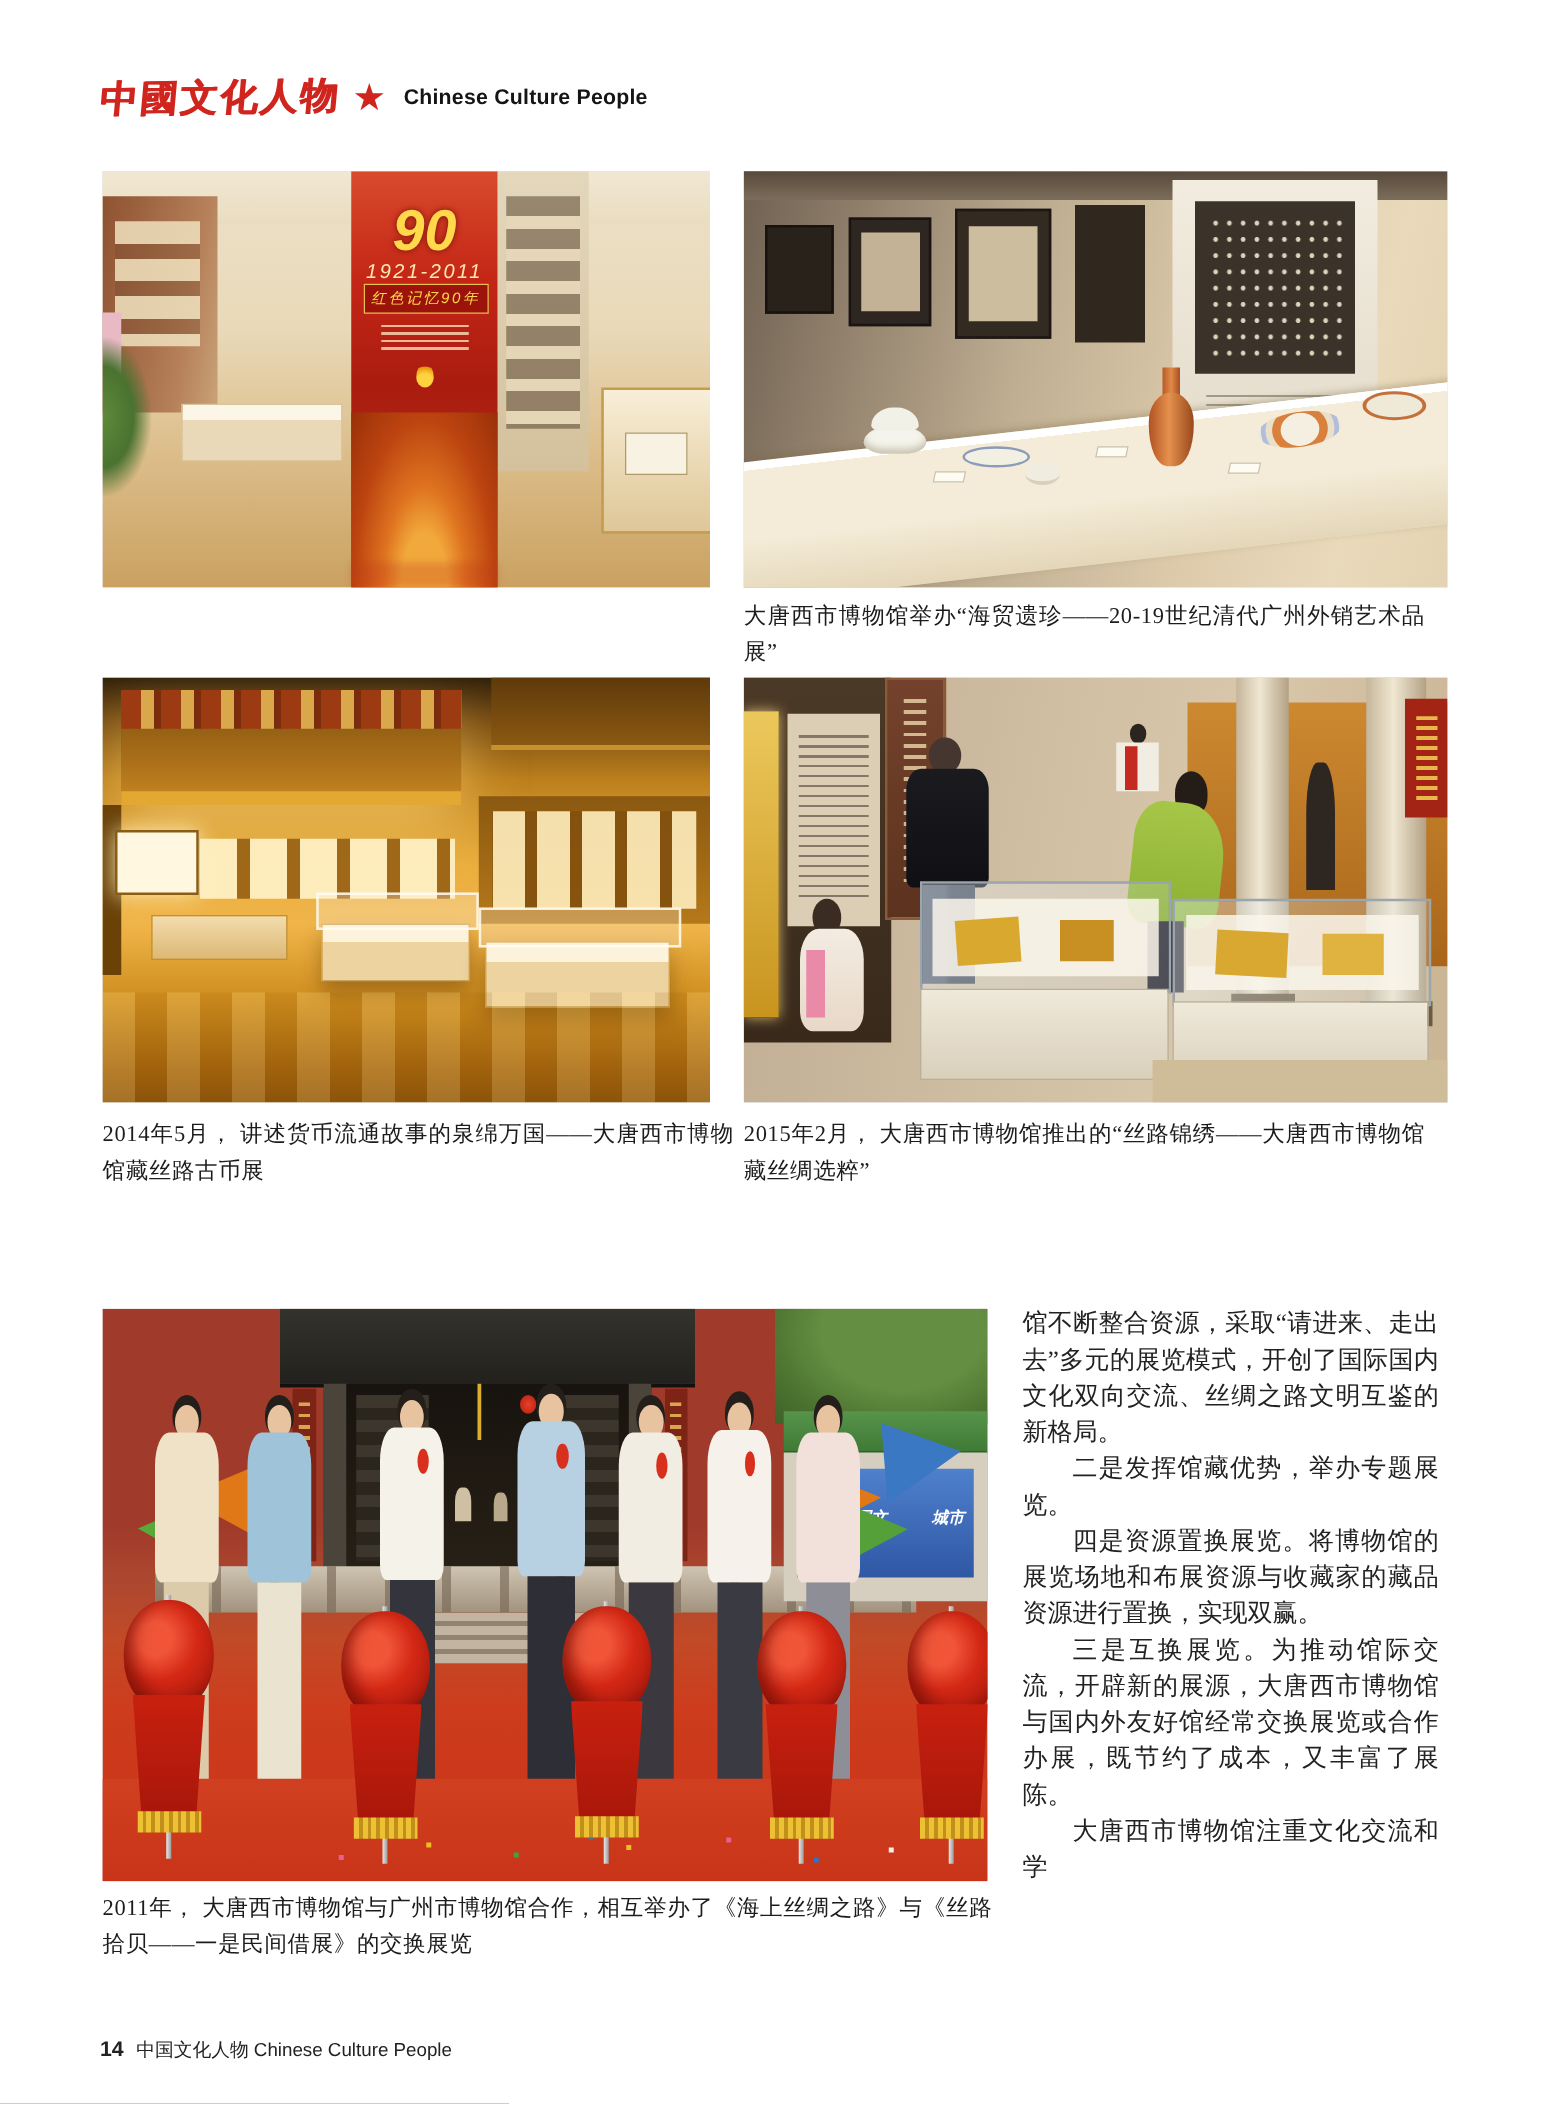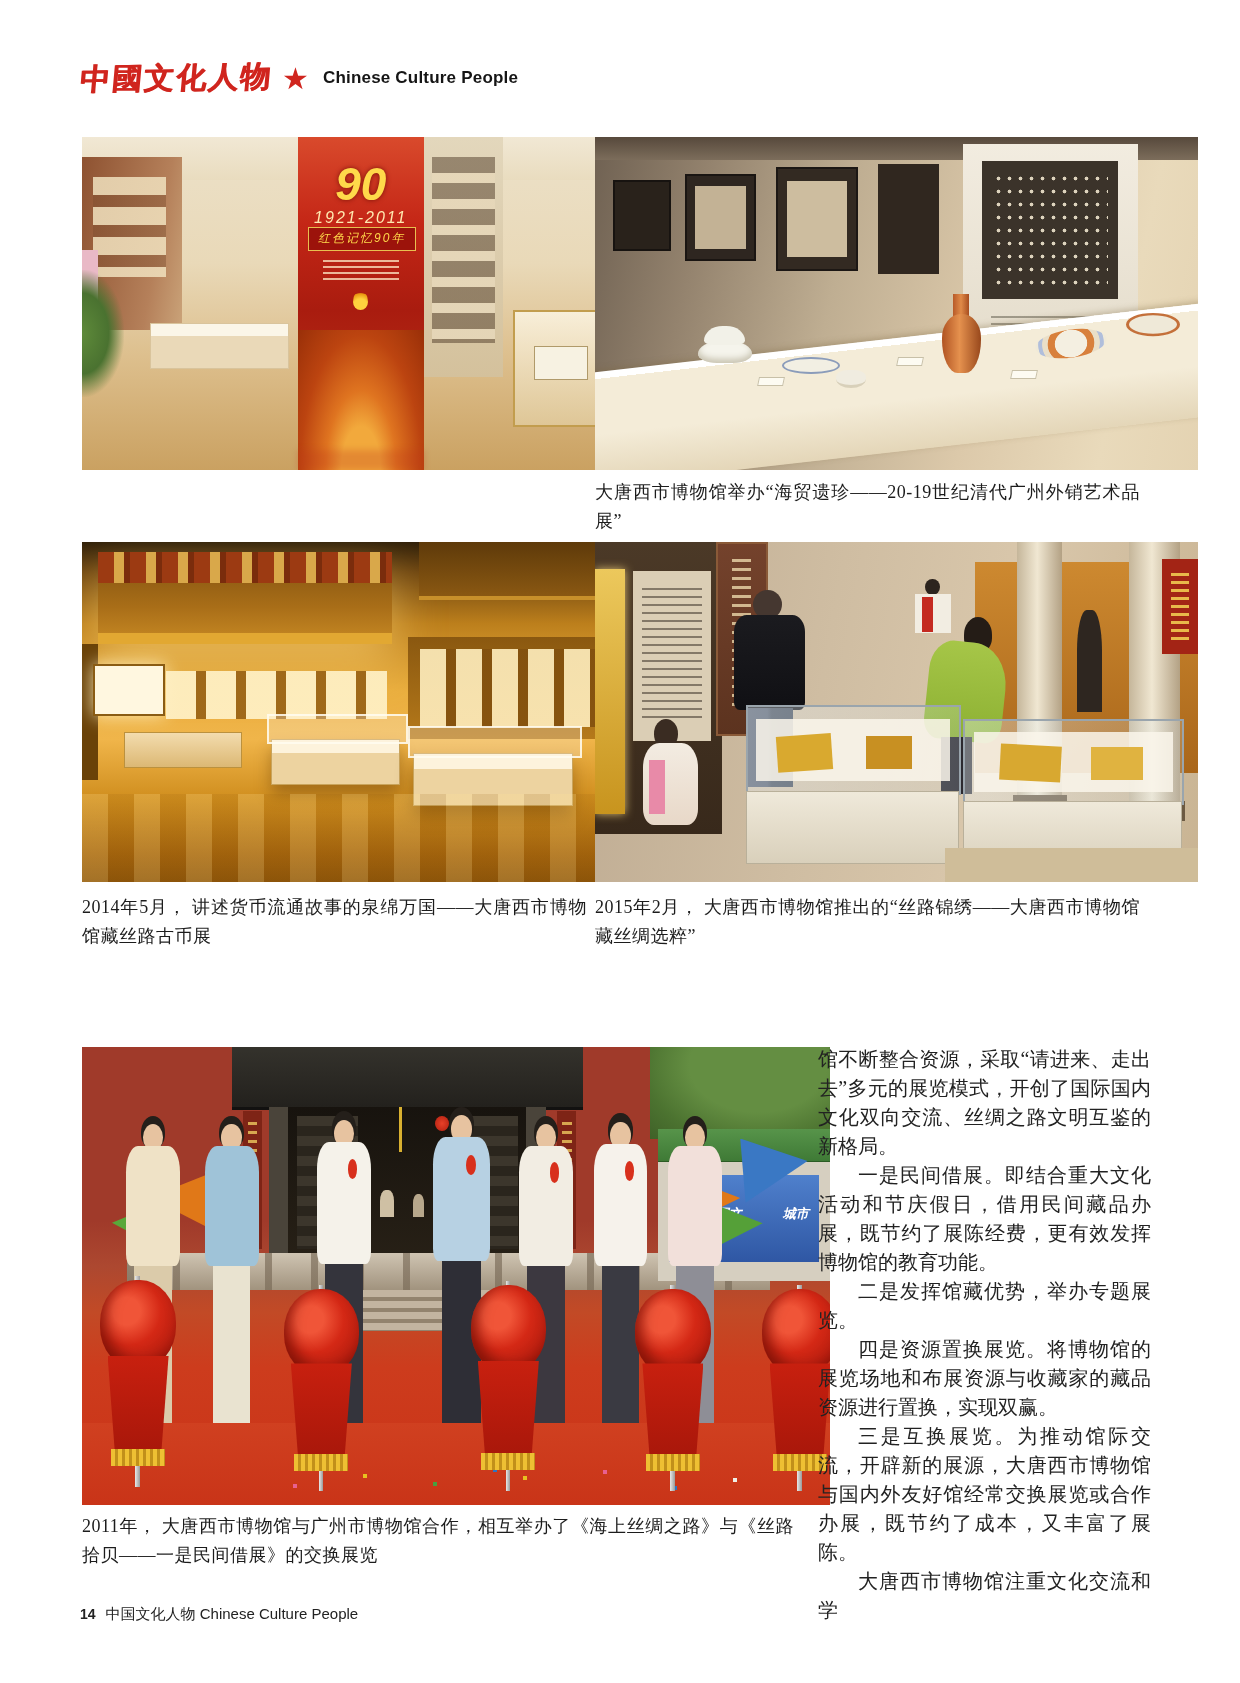--- a/index.html
+++ b/index.html
@@ -1,31 +1,31 @@
 <!DOCTYPE html>
 <html><head>
 <meta charset="utf-8">
 <style>
   html,body{margin:0;padding:0;background:#888;}
   .page{position:relative;width:1240px;height:1683px;background:#ffffff;margin:0 auto;overflow:hidden;
         font-family:"Liberation Serif",serif;}
   .d{position:absolute;display:block;}
-  .photo{position:absolute;overflow:hidden;background:#ddd;padding-left:40px;}
+  .photo{position:absolute;overflow:hidden;background:#ddd;}
   .cap{position:absolute;font-size:18px;line-height:29px;color:#1c1c1c;text-align:justify;letter-spacing:0.5px;}
   .masthead{position:absolute;left:80px;top:56px;height:44px;display:flex;align-items:center;}
   .logo-cn{color:#d0251e;font-weight:bold;font-size:30px;letter-spacing:2px;transform:skewX(-6deg) rotate(-1deg);
            font-family:"Liberation Serif",serif;text-shadow:1px 0 0 #d0251e;}
   .logo-star{color:#d0251e;font-size:30px;margin:0 14px 0 10px;}
   .logo-en{font-family:"Liberation Sans",sans-serif;font-weight:bold;font-size:17px;color:#151515;letter-spacing:0.2px;}
   .article{position:absolute;left:818px;top:1045px;width:333px;font-size:20px;line-height:29px;
            color:#222;text-align:justify;}
   .article p{margin:0;text-indent:2em;}
   .article p.first{text-indent:0;}
   .footer{position:absolute;left:80px;top:1605px;font-family:"Liberation Sans",sans-serif;font-size:15px;color:#222;display:flex;align-items:baseline;gap:10px;}
-  .pagenum{font-weight:bold;font-size:14px;}
+  .pagenum{font-weight:bold;font-size:17px;margin-top:25px;}
   .ptxt{position:absolute;width:100%;text-align:center;font-family:"Liberation Sans",sans-serif;}
 </style>
 </head>
 <body>
 
 <div class="page">
 
   <div class="masthead">
     <span class="logo-cn">中國文化人物</span>
     <span class="logo-star">★</span>
@@ -292,21 +292,20 @@
       <i class="d" style="left:47%;top:0;width:5%;height:100%;background:linear-gradient(90deg,#e8e8e8,#9a9a9a);"></i>
       <i class="d" style="left:8%;top:2%;width:84%;height:42%;background:radial-gradient(circle at 35% 35%,#f05538 0 18%,#d42815 45%,#9e150a 100%);border-radius:48%;box-shadow:inset 6px -6px 14px rgba(90,8,2,.6);"></i>
       <i class="d" style="left:16%;top:38%;width:68%;height:46%;background:linear-gradient(180deg,#c8200f,#a8170a);clip-path:polygon(0 0,100% 0,88% 100%,12% 100%);"></i>
       <i class="d" style="left:20%;top:82%;width:60%;height:8%;background:repeating-linear-gradient(90deg,#eec033 0 4px,#c1901a 4px 7px);"></i>
     </i>
   </div>
   <div class="cap" style="left:82px;top:1512px;width:712px;">2011年， 大唐西市博物馆与广州市博物馆合作，相互举办了《海上丝绸之路》与《丝路拾贝——一是民间借展》的交换展览</div>
 
   <div class="article">
     <p class="first">馆不断整合资源，采取“请进来、走出去”多元的展览模式，开创了国际国内文化双向交流、丝绸之路文明互鉴的新格局。</p>
-    <p>一是民间借展。即结合重大文化活动和节庆假日，借用民间藏品办展，既节约了展陈经费，更有效发挥博物馆的教育功能。</p>
     <p>二是发挥馆藏优势，举办专题展览。</p>
     <p>四是资源置换展览。将博物馆的展览场地和布展资源与收藏家的藏品资源进行置换，实现双赢。</p>
     <p>三是互换展览。为推动馆际交流，开辟新的展源，大唐西市博物馆与国内外友好馆经常交换展览或合作办展，既节约了成本，又丰富了展陈。</p>
     <p>大唐西市博物馆注重文化交流和学</p>
   </div>
 
   <div class="footer">
     <span class="pagenum">14</span>
     <span>中国文化人物 Chinese Culture People</span>
   </div>

